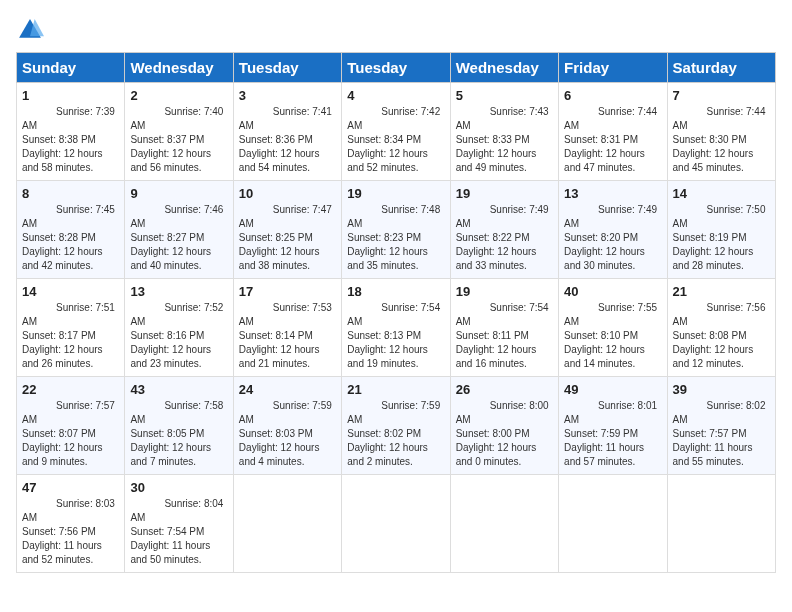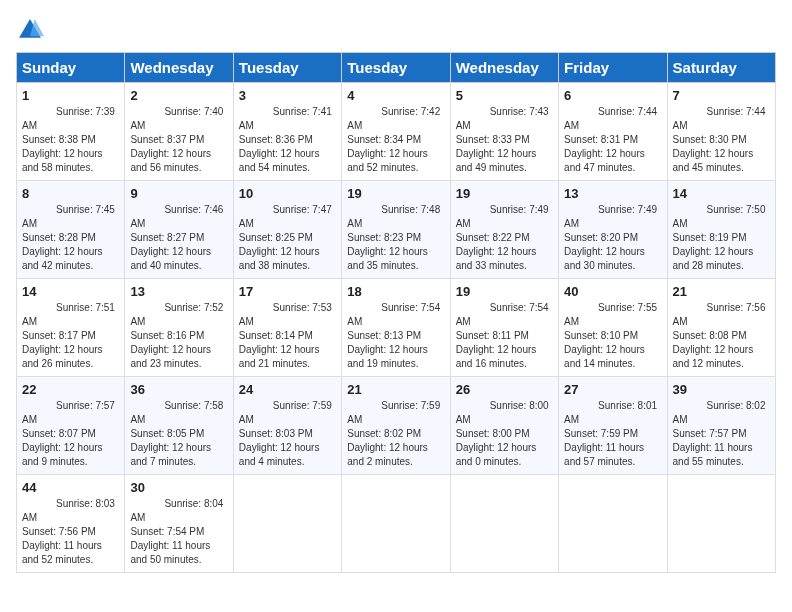--- a/index.html
+++ b/index.html
@@ -168,35 +168,35 @@
         <td><span class="day-num">19</span>
 <span class="day-info">Sunrise: 7:54 AM<br>Sunset: 8:11 PM<br>Daylight: 12 hours and 16 minutes.</span></td>
         <td><span class="day-num">40</span>
 <span class="day-info">Sunrise: 7:55 AM<br>Sunset: 8:10 PM<br>Daylight: 12 hours and 14 minutes.</span></td>
         <td><span class="day-num">21</span>
 <span class="day-info">Sunrise: 7:56 AM<br>Sunset: 8:08 PM<br>Daylight: 12 hours and 12 minutes.</span></td>
       </tr>
       <tr>
         <td><span class="day-num">22</span>
 <span class="day-info">Sunrise: 7:57 AM<br>Sunset: 8:07 PM<br>Daylight: 12 hours and 9 minutes.</span></td>
-        <td><span class="day-num">36</span>
+        <td><span class="day-num">43</span>
 <span class="day-info">Sunrise: 7:58 AM<br>Sunset: 8:05 PM<br>Daylight: 12 hours and 7 minutes.</span></td>
         <td><span class="day-num">24</span>
 <span class="day-info">Sunrise: 7:59 AM<br>Sunset: 8:03 PM<br>Daylight: 12 hours and 4 minutes.</span></td>
         <td><span class="day-num">21</span>
 <span class="day-info">Sunrise: 7:59 AM<br>Sunset: 8:02 PM<br>Daylight: 12 hours and 2 minutes.</span></td>
         <td><span class="day-num">26</span>
 <span class="day-info">Sunrise: 8:00 AM<br>Sunset: 8:00 PM<br>Daylight: 12 hours and 0 minutes.</span></td>
-        <td><span class="day-num">27</span>
+        <td><span class="day-num">49</span>
 <span class="day-info">Sunrise: 8:01 AM<br>Sunset: 7:59 PM<br>Daylight: 11 hours and 57 minutes.</span></td>
         <td><span class="day-num">39</span>
 <span class="day-info">Sunrise: 8:02 AM<br>Sunset: 7:57 PM<br>Daylight: 11 hours and 55 minutes.</span></td>
       </tr>
       <tr>
-        <td><span class="day-num">44</span>
+        <td><span class="day-num">47</span>
 <span class="day-info">Sunrise: 8:03 AM<br>Sunset: 7:56 PM<br>Daylight: 11 hours and 52 minutes.</span></td>
         <td><span class="day-num">30</span>
 <span class="day-info">Sunrise: 8:04 AM<br>Sunset: 7:54 PM<br>Daylight: 11 hours and 50 minutes.</span></td>
         <td class="empty-cell"></td>
         <td class="empty-cell"></td>
         <td class="empty-cell"></td>
         <td class="empty-cell"></td>
         <td class="empty-cell"></td>
       </tr>
     </tbody>

